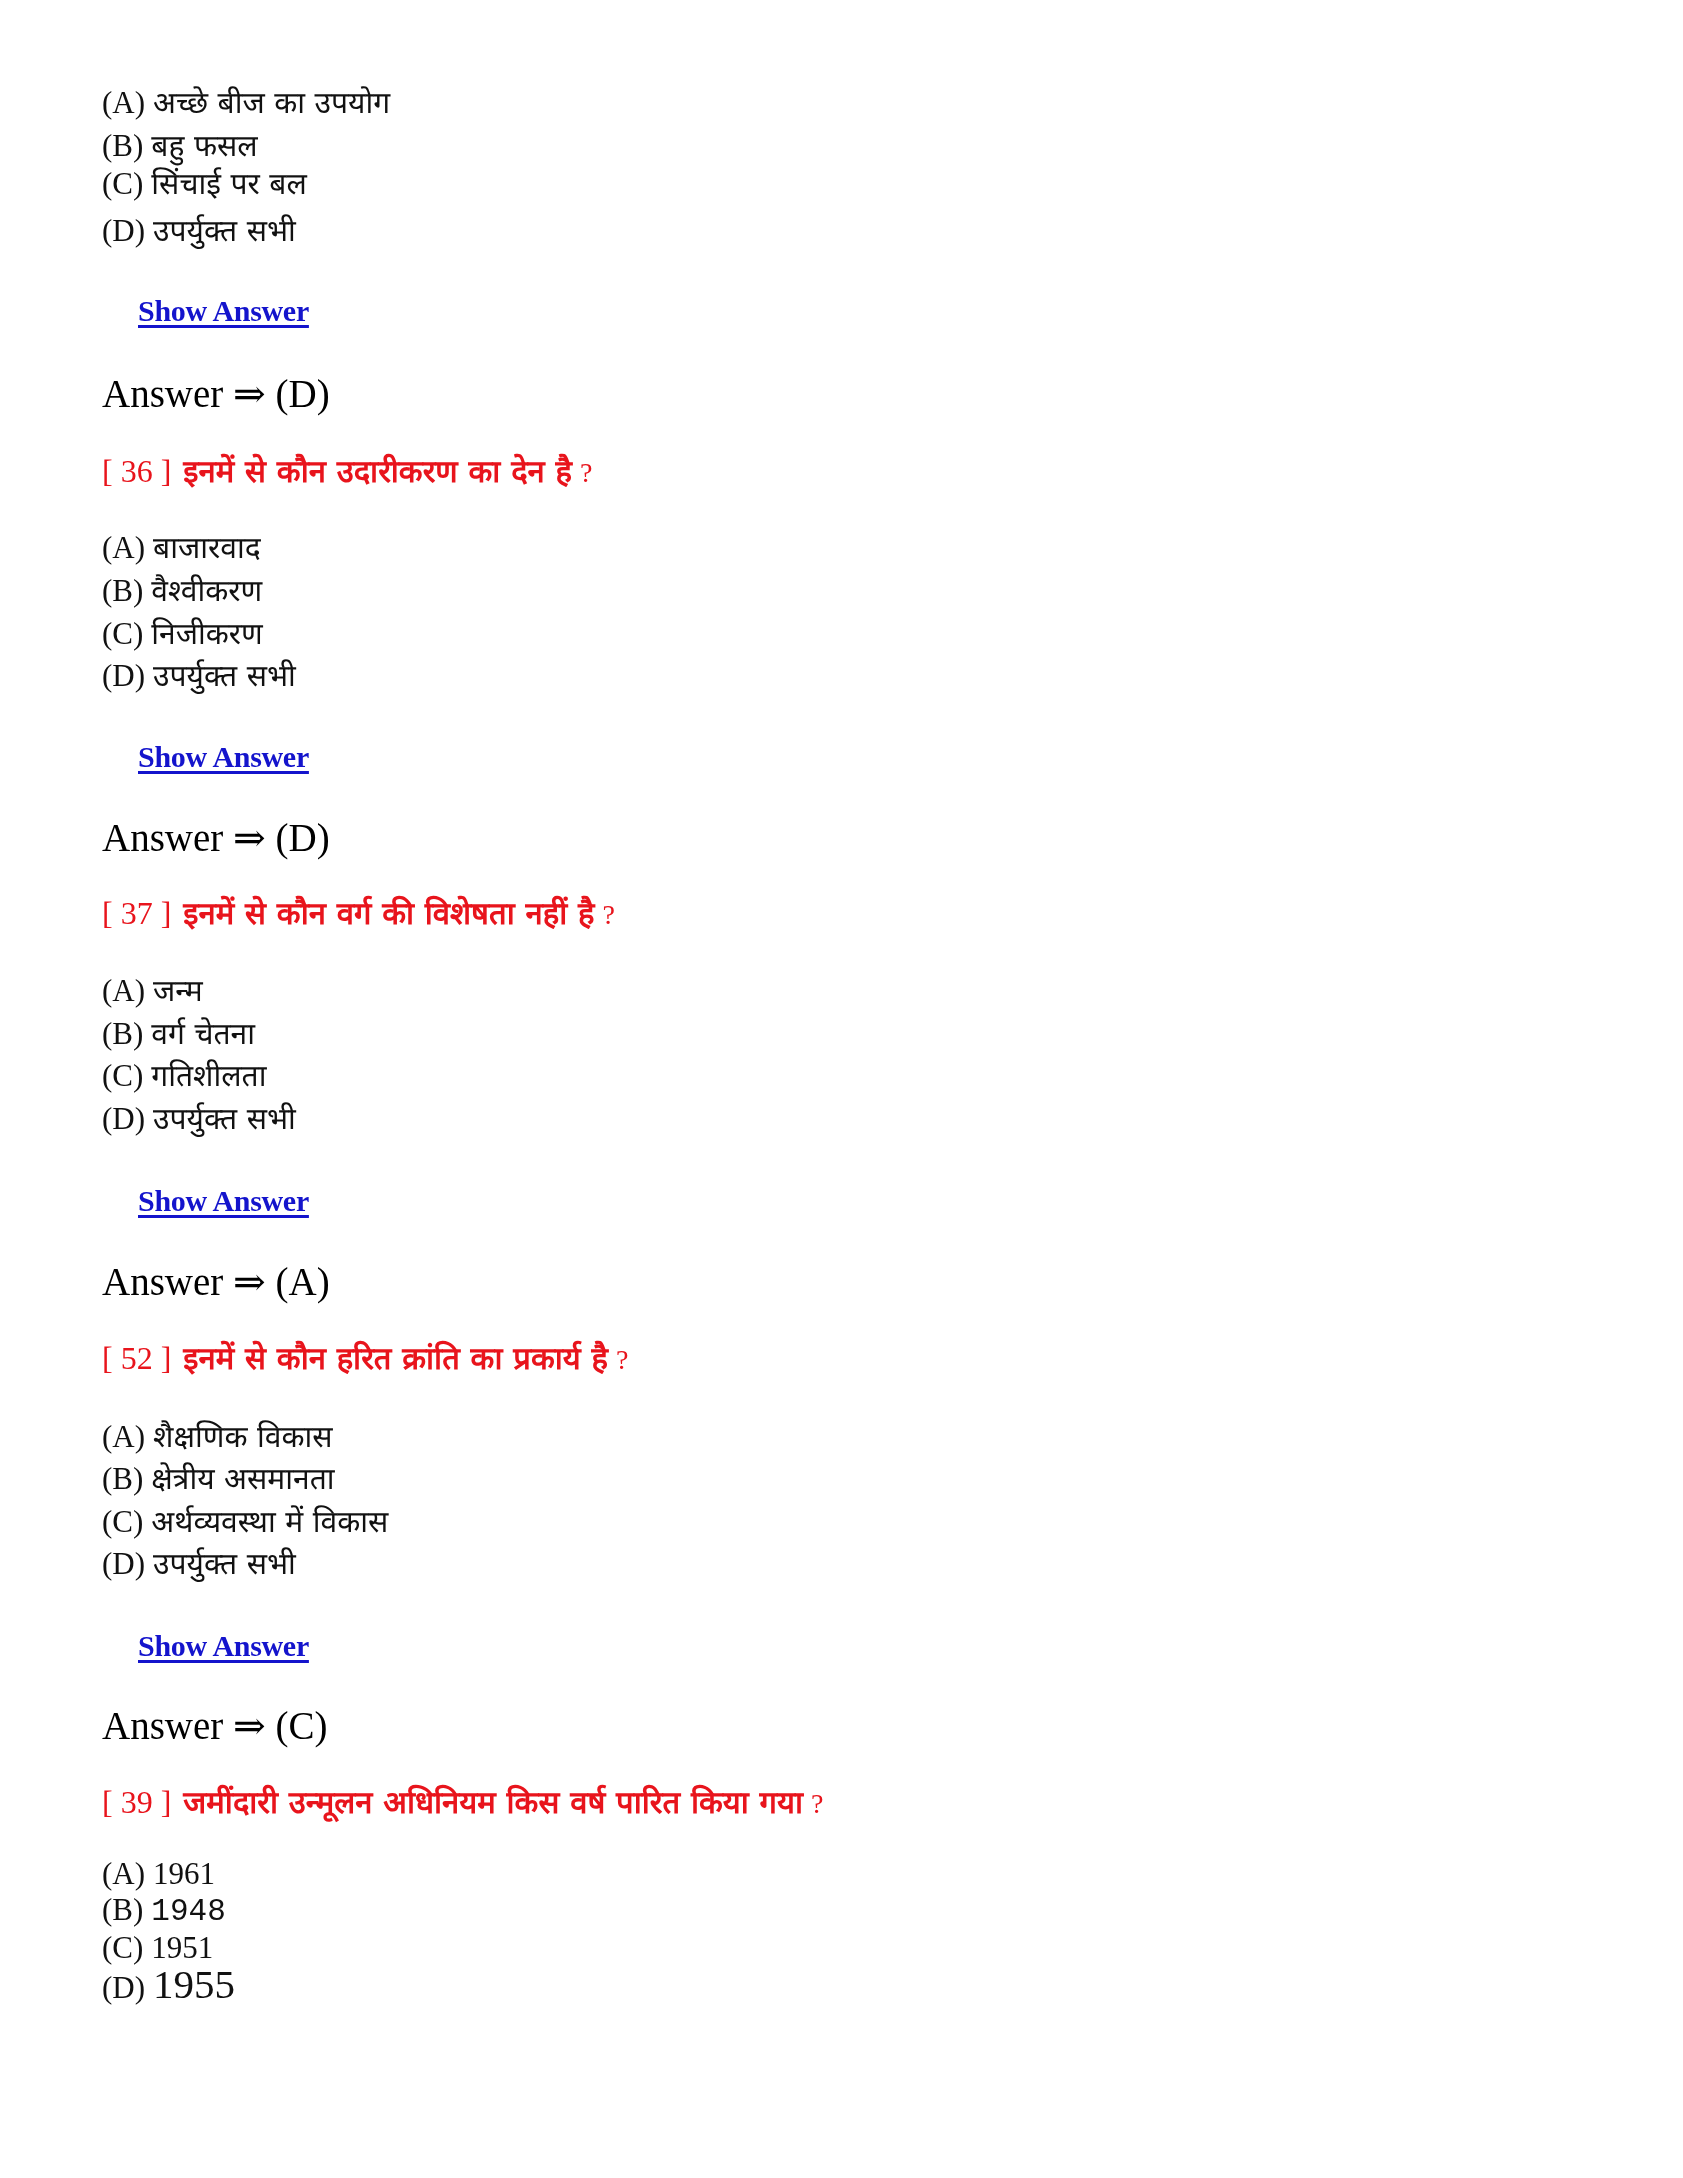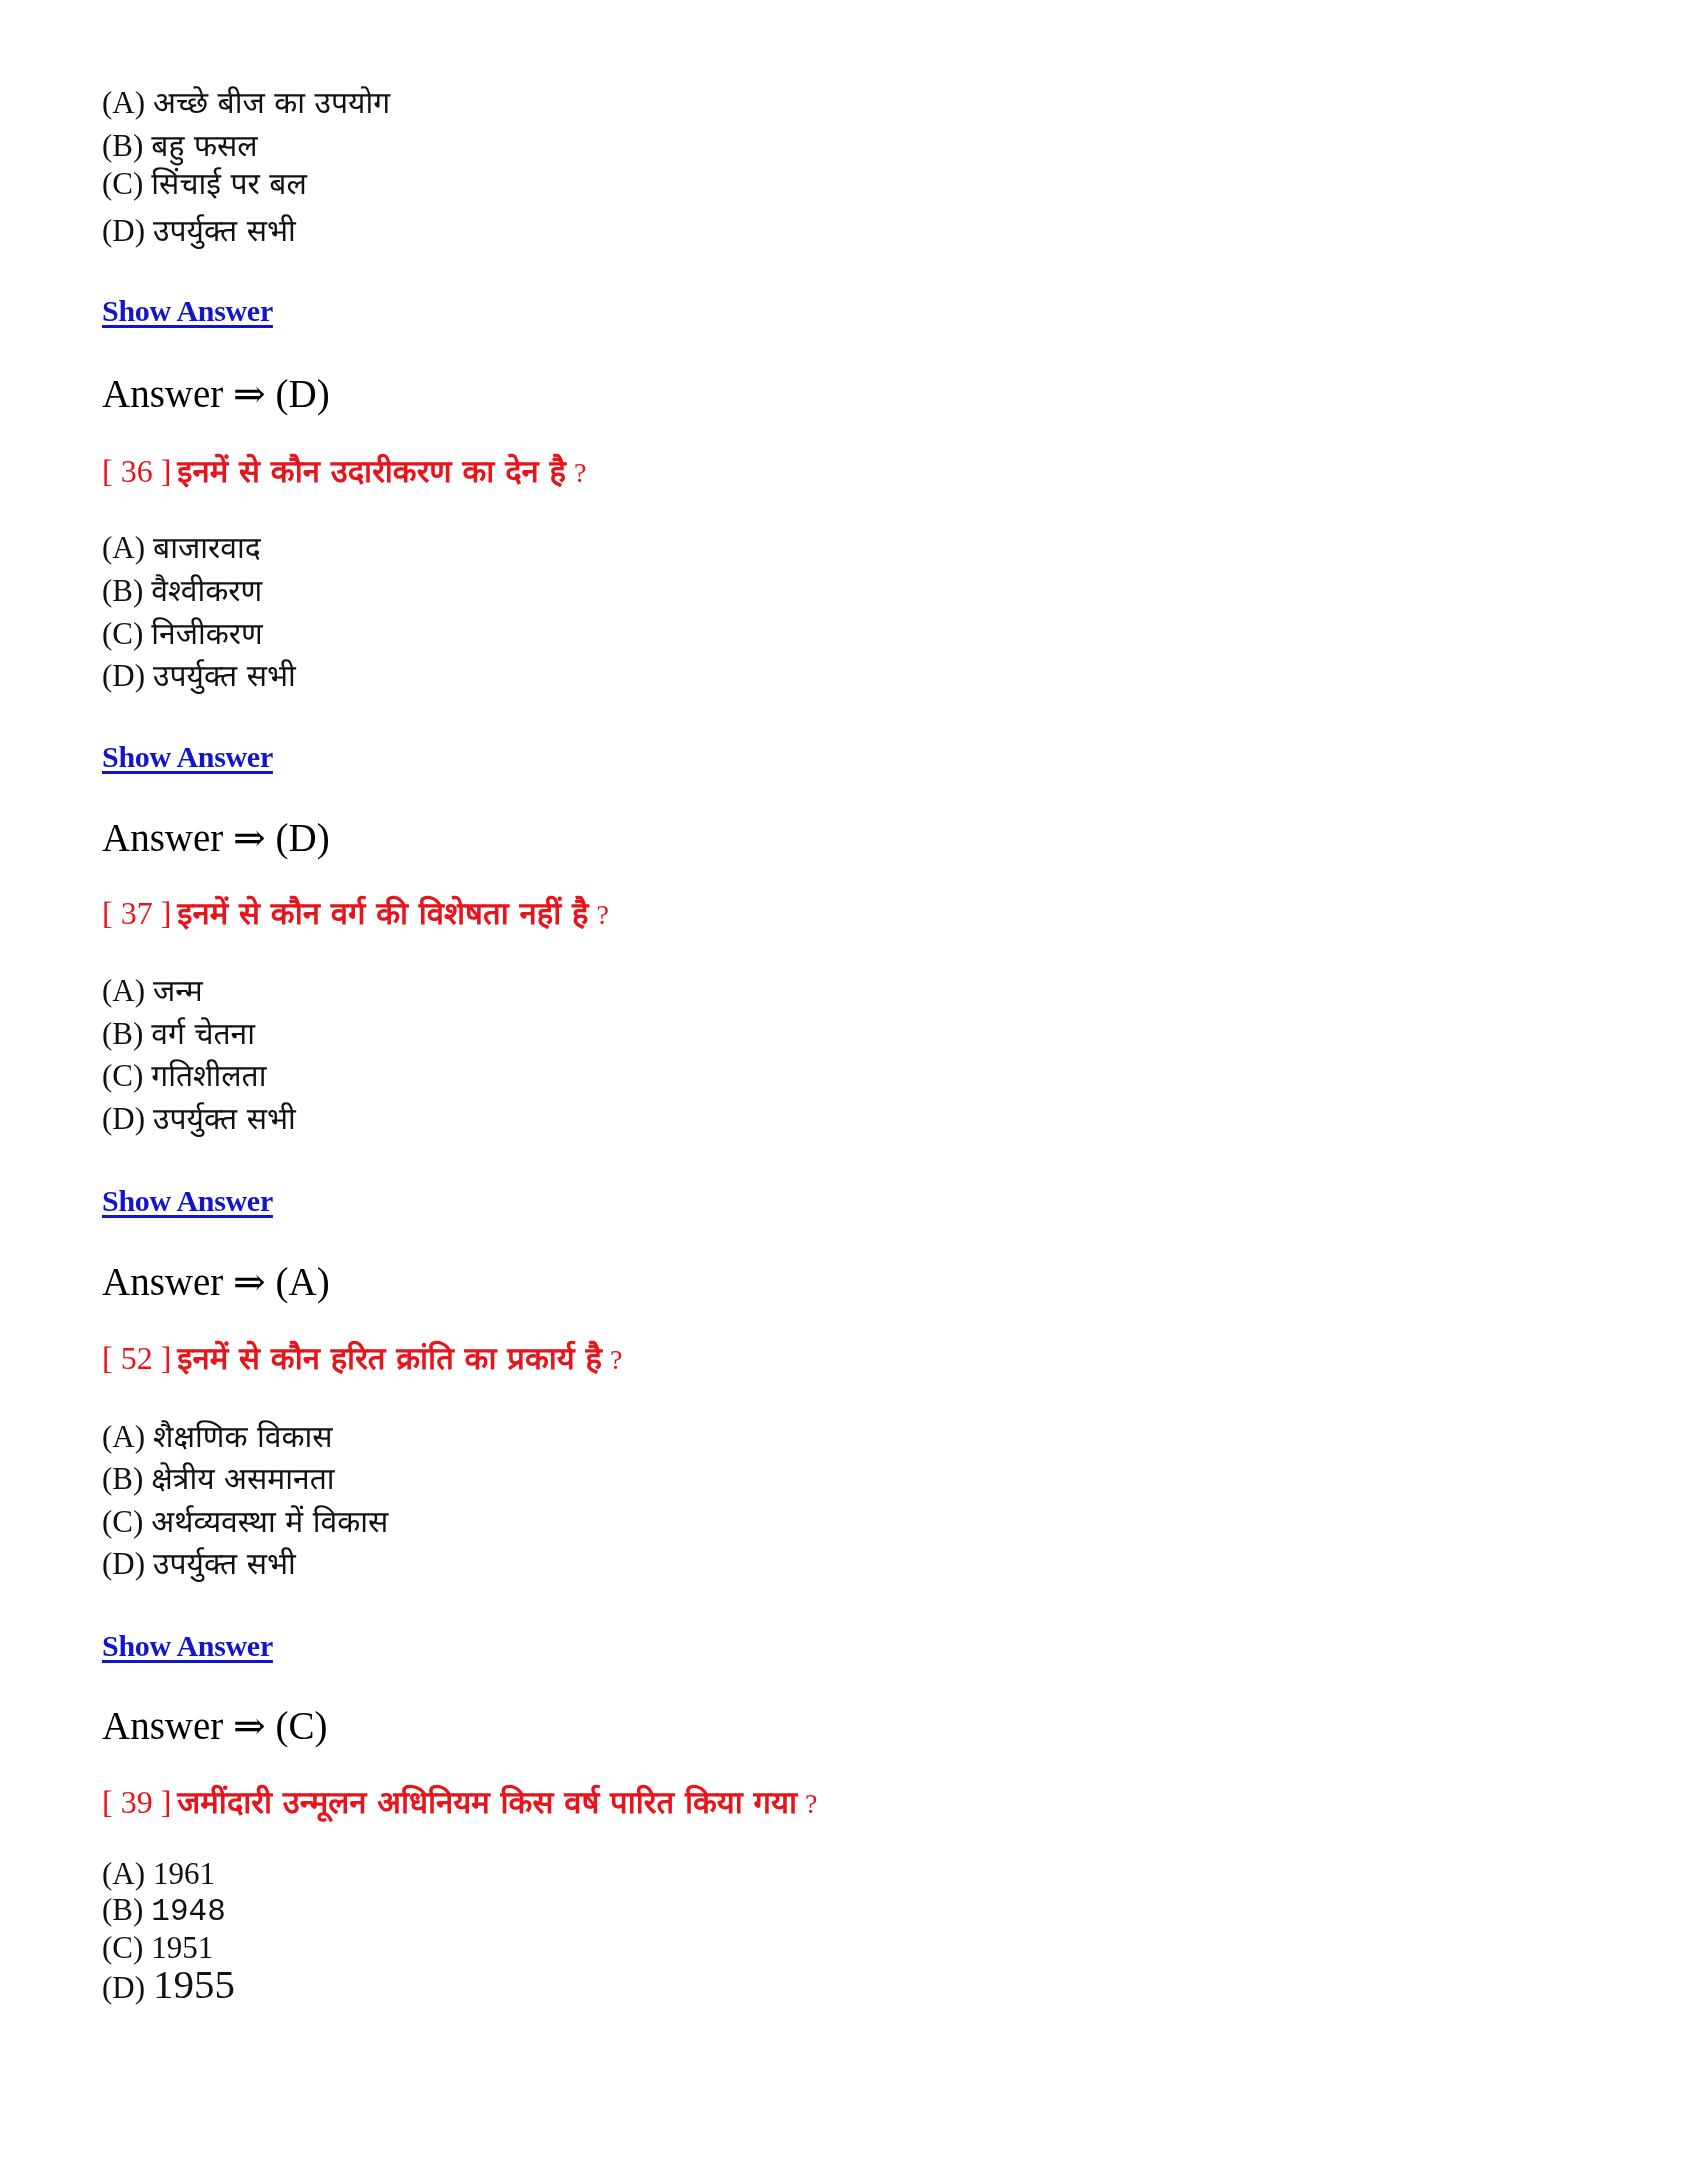--- a/index.html
+++ b/index.html
@@ -4,24 +4,24 @@
 <style>
   html, body { margin: 0; padding: 0; background: #ffffff; }
   body { width: 1683px; height: 2178px; position: relative; overflow: hidden;
          font-family: "Liberation Serif", "DejaVu Serif", serif; color: #111111; }
   .page { position: absolute; left: 102px; top: 0; width: 1485px; }
   .abs { position: absolute; left: 0; white-space: nowrap; line-height: 1; }
   .opt { font-size: 31px; transform: translateY(-50%); }
   .opt .lbl { font-family: "Liberation Serif", serif; margin-right: 8px; }
   .opt .txt { font-family: "DejaVu Sans", sans-serif; font-size: 30px; }
   .show { font-size: 30px; font-weight: bold; color: #1414cc; text-decoration: underline;
-          text-decoration-thickness: 3px; text-underline-offset: 4px; transform: translateY(-50%); cursor: pointer; letter-spacing: -0.3px; }
+          text-decoration-thickness: 3px; text-underline-offset: 4px; transform: translateY(-50%); cursor: pointer; letter-spacing: -0.3px; margin-left: 36px; }
   .ans { font-size: 39px; transform: translateY(-50%); color: #000000; }
   .q { font-size: 32px; font-weight: bold; color: #e8141c; transform: translateY(-50%); }
-  .q .num { font-family: "Liberation Serif", serif; font-weight: normal; margin-right: 6px; }
+  .q .num { font-family: "Liberation Serif", serif; font-weight: normal; margin-right: 12px; }
   .q .qt { font-family: "DejaVu Sans", sans-serif; font-weight: bold; font-size: 31px; text-align: center; }
   .q .qm { font-family: "Liberation Serif", serif; font-weight: normal; margin-left: 8px; font-size: 28px; }
 </style>
 </head>
 <body>
 
 <div class="page">
 
   <div class="abs opt" style="top:102px"><span class="lbl">(A)</span><span class="txt">अच्छे बीज का उपयोग</span></div>
   <div class="abs opt" style="top:145px"><span class="lbl">(B)</span><span class="txt">बहु फसल</span></div>

